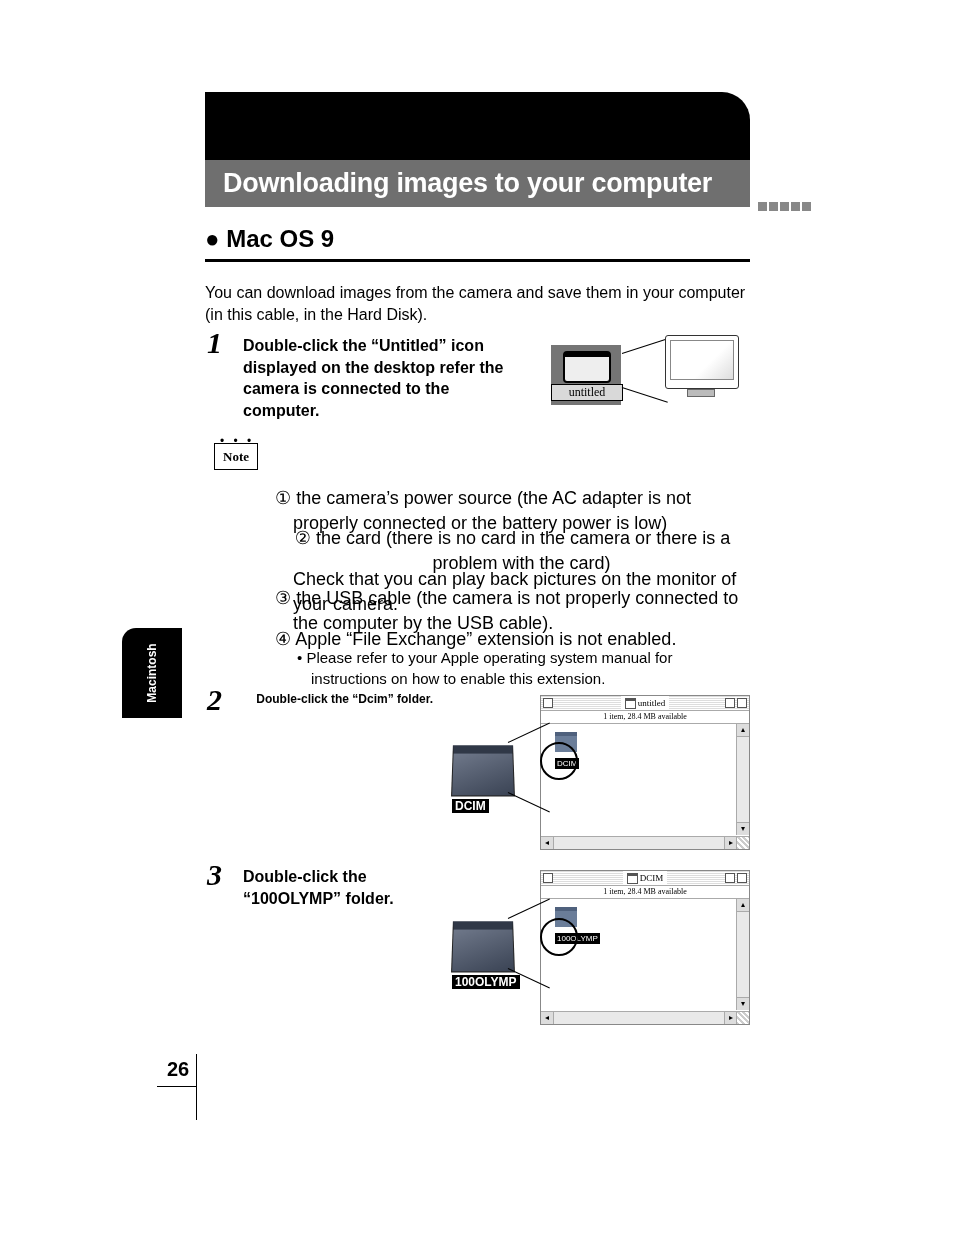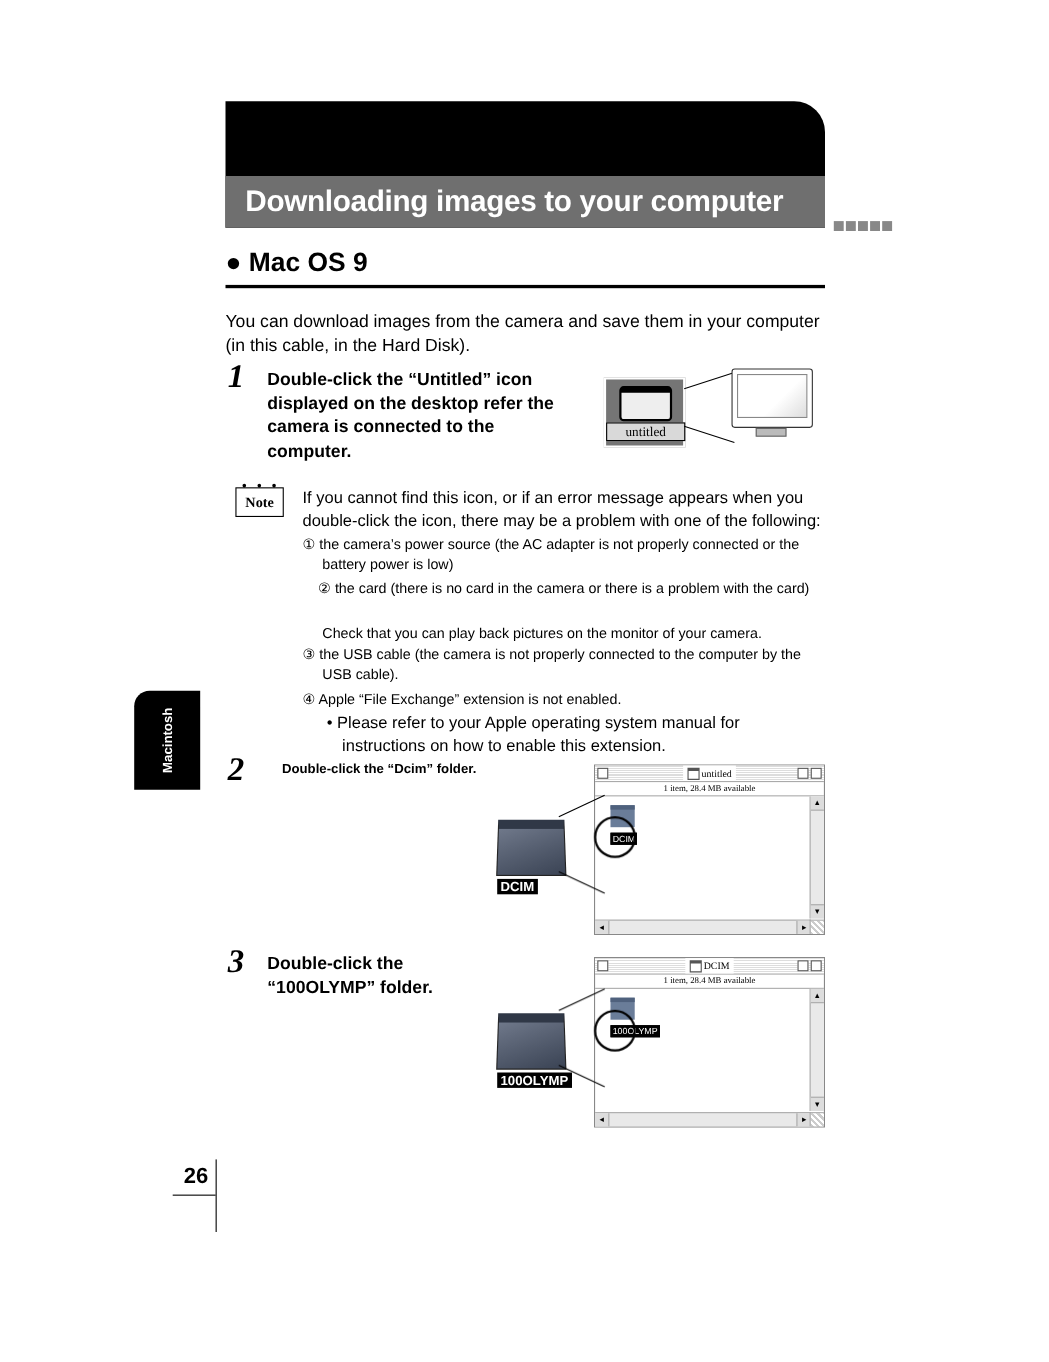--- a/index.html
+++ b/index.html
@@ -102,21 +102,21 @@
 
   .note-box {
     position:absolute; left:214px; top:443px; width:42px; height:25px;
     border:1.5px solid #000; font-size:13px; font-weight:bold;
     display:flex; align-items:center; justify-content:center;
     font-family:"Times New Roman",serif;
   }
   .note-dots{position:absolute;left:220px;top:434px;font-size:12px;letter-spacing:3px;}
   .note-txt { position:absolute; left:275px; top:442px; width:475px; font-size:15px; line-height:1.4; }
 
-  .enum { position:absolute; left:275px; width:475px; font-size:13px; line-height:1.4; }
+  .enum { position:absolute; left:275px; width:475px; font-size:18px; line-height:1.4; }
   .e1 { top:486px; }
   .e2 { top:526px;text-align:center; }
   .chk{ top:567px; padding-left:18px; box-sizing:border-box; }
   .e3 { top:586px; }
   .e4 { top:627px; }
   .bul{ top:647px; padding-left:36px; box-sizing:border-box; position:absolute; left:275px; width:475px; font-size:15px; line-height:1.4; text-indent:-14px;}
   .pl { padding-left:18px; box-sizing:border-box; text-indent:-18px;}
 
   .step2-num { position:absolute; left:207px; top:683px; }
   .step2-text{ position:absolute; left:243px; top:691px; width:190px; font-weight:bold; font-size:12px; line-height:1.35;text-align:right;}
@@ -215,21 +215,20 @@
           <div class="monitor-in"></div>
         </div>
       <div class="monitor-std"></div>
     </div>
   </div>
 
   <div class="note-dots">• • •</div>
   <div class="note-box">
     <span>Note</span>
   </div>
-  <div class="note-txt">If you cannot find this icon, or if an error message appears when you double-click the icon, there may be a problem with one of the following:</div>
 
   <div class="enum e1 pl">① the camera’s power source (the AC adapter is not properly connected or the battery power is low)</div>
   <div class="enum e2 pl">② the card (there is no card in the camera or there is a problem with the card)</div>
   <div class="enum chk">Check that you can play back pictures on the monitor of your camera.</div>
   <div class="enum e3 pl">③ the USB cable (the camera is not properly connected to the computer by the USB cable).</div>
   <div class="enum e4 pl">④ Apple “File Exchange” extension is not enabled.</div>
   <div class="bul">•  Please refer to your Apple operating system manual for instructions on how to enable this extension.</div>
 
   <div class="step-num step2-num">2</div>
   <div class="step2-text">Double-click the “Dcim” folder.</div>

